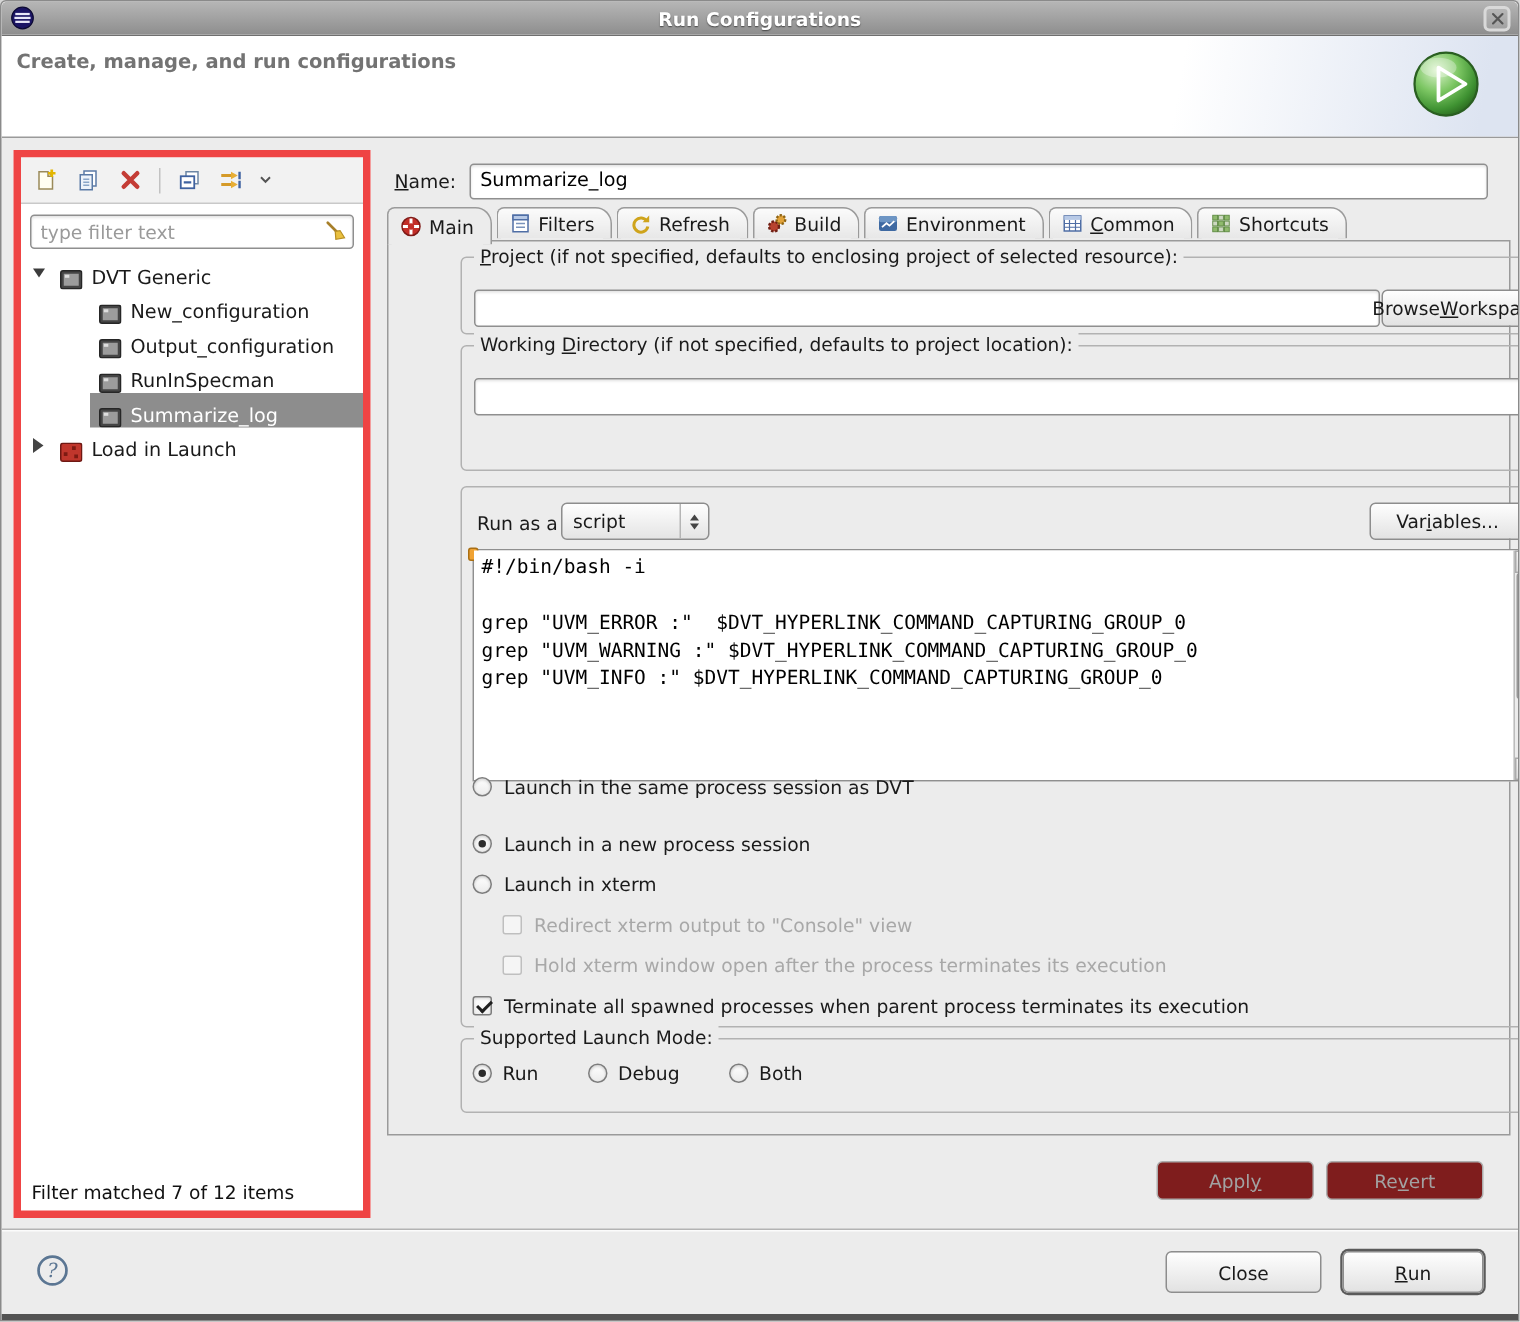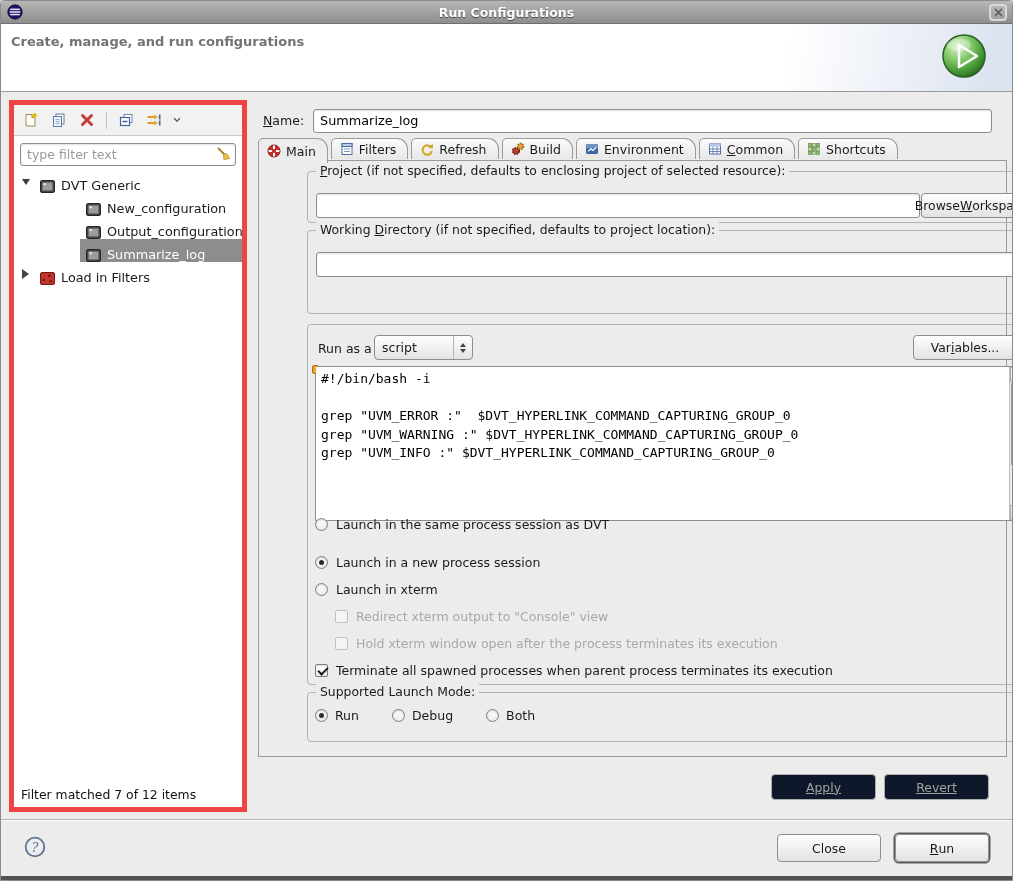--- a/index.html
+++ b/index.html
@@ -40,21 +40,21 @@
     padding:2px 24px 2px 6px; font:12.5px "DejaVu Sans",sans-serif; color:#222;
     box-shadow:inset 0 1px 2px rgba(0,0,0,.12); }
   .filter-row input::placeholder { color:#9a9a9a; }
   .broom { position:absolute; right:4px; top:3px; width:16px; height:16px; cursor:pointer; }
   .tree { margin-top:4px; font-size:12.8px; }
   .tree-row { height:23px; display:flex; align-items:center; padding-left:8px; cursor:default; }
   .tree-row .expander { width:12px; flex:none; display:flex; align-items:center; }
   .exp-open { width:0;height:0;border-left:4.5px solid transparent;border-right:4.5px solid transparent;border-top:6px solid #3c3c3c; }
   .exp-closed2 { width:0;height:0;border-top:5px solid transparent;border-bottom:5px solid transparent;border-left:7px solid #444; }
   .row-body { display:flex; align-items:flex-end; gap:6px; flex:1; height:100%; padding-left:6px; }
-  .depth-1 { padding-left:66px; }
+  .depth-1 { padding-left:46px; }
   .tree-row.selected .row-body { background:#8d8d8d; color:#fff; }
   .tree-icon { width:15px; height:13px; flex:none; }
   .sb-status { position:absolute; left:7px; bottom:5px; font-size:12.4px; color:#111; }
   
   .main { position:absolute; left:255px; top:99px; width:751px; height:712px; }
   .name-row { position:absolute; top:8px; left:7px; right:15px; height:25px;
     display:flex; align-items:center; gap:9px; }
   .name-row input { flex:1; height:24px; border:1px solid #8f8f8f; border-radius:3px;
     padding:0 6px; font:12.8px "DejaVu Sans",sans-serif; box-shadow:inset 0 1px 2px rgba(0,0,0,.12); }
   .tabbar { position:absolute; top:38px; left:2px; height:23px; display:flex; }
@@ -67,21 +67,21 @@
   .content { position:absolute; top:60px; left:2px; width:749px; height:597px;
     background:#ececec; border:1px solid #9a9a9a; z-index:2; }
   .group { position:absolute; border:1px solid #b2b2b2; border-radius:4px;margin-left:40px; }
   .legend { position:absolute; top:-9px; left:8px; background:#ececec; padding:0 4px;
     font-size:12.4px; white-space:nowrap; }
   .txt { height:25px; border:1px solid #8f8f8f; border-radius:3px; background:#fff;
     padding:0 6px; font:12.8px "DejaVu Sans",sans-serif; box-shadow:inset 0 1px 2px rgba(0,0,0,.12); }
   .btn { display:flex; align-items:center; justify-content:center; height:25px;
     background:linear-gradient(#fefefe,#e2e2e2); border:1px solid #8d8d8d; border-radius:4px;
     font-size:12.4px; padding:0 10px; cursor:pointer; white-space:nowrap; }
-  .btn.disabled { color:#a2a2a2; background:#0f172a; border-color:#adadad; cursor:default;text-decoration:underline; }
+  .btn.disabled { color:#a2a2a2; background:#7f1d1d; border-color:#adadad; cursor:default; }
   #g-project { left:8px; top:10px; width:733px; height:52px; }
   #project-input { position:absolute; left:8px; top:21px; width:604px; }
   #btn-proj-browse { position:absolute; right:5px; top:21px; width:113px; }
   #g-workdir { left:8px; top:69px; width:733px; height:84px; }
   #workdir-input { position:absolute; left:8px; top:21px; right:8px; }
   .workdir-btns { position:absolute; right:22px; top:54px; display:flex; gap:7px; }
   #g-script { left:8px; top:163px; width:733px; height:361px; }
   .runas-label { position:absolute; left:10px; top:16px; }
   .combo { position:absolute; left:66px; top:10px; width:99px; height:25px;
     border:1px solid #8d8d8d; border-radius:4px; background:linear-gradient(#fefefe,#e4e4e4);
@@ -262,20 +262,30 @@
       <div class="tree-row depth-1">
         <span class="row-body">
           <svg class="tree-icon" viewBox="0 0 15 13">
               <rect x="0.5" y="0.5" width="14" height="12" rx="1.5" fill="#454545" stroke="#262626"></rect>
               <rect x="2.5" y="2.5" width="10" height="8" fill="#9c9c9c"></rect>
               <rect x="3.2" y="3.2" width="3" height="2" fill="#dedede"></rect>
             </svg>
           <span>Output_configuration</span>
         </span>
       </div>
+      <div class="tree-row depth-1">
+        <span class="row-body">
+          <svg class="tree-icon" viewBox="0 0 15 13">
+              <rect x="0.5" y="0.5" width="14" height="12" rx="1.5" fill="#454545" stroke="#262626"></rect>
+              <rect x="2.5" y="2.5" width="10" height="8" fill="#9c9c9c"></rect>
+              <rect x="3.2" y="3.2" width="3" height="2" fill="#dedede"></rect>
+            </svg>
+          <span>RunInSpecman</span>
+        </span>
+      </div>
       <div class="tree-row depth-1 selected">
         <span class="row-body">
           <svg class="tree-icon" viewBox="0 0 15 13">
               <rect x="0.5" y="0.5" width="14" height="12" rx="1.5" fill="#454545" stroke="#262626"></rect>
               <rect x="2.5" y="2.5" width="10" height="8" fill="#9c9c9c"></rect>
               <rect x="3.2" y="3.2" width="3" height="2" fill="#dedede"></rect>
             </svg>
           <span>Summarize_log</span>
         </span>
       </div>
@@ -283,21 +293,21 @@
         <span class="expander">
             <i class="exp-closed2"></i>
           </span>
         <span class="row-body">
           <svg class="tree-icon" viewBox="0 0 15 13">
               <rect x="0.5" y="0.5" width="14" height="12" rx="1.5" fill="#c0362c" stroke="#6f1813"></rect>
               <rect x="2.5" y="6.5" width="2.5" height="2.5" fill="#7e1a12"></rect>
               <rect x="8" y="2.5" width="2.5" height="2.5" fill="#7e1a12"></rect>
               <rect x="9.5" y="8" width="2.5" height="2.5" fill="#7e1a12"></rect>
             </svg>
-          <span>Load in Filters</span>
+          <span>Load in Launch</span>
         </span>
       </div>
     </div>
 
     <div class="sb-status">Filter matched 7 of 12 items</div>
   </div>
 
   <div class="main">
 
     <div class="name-row">

